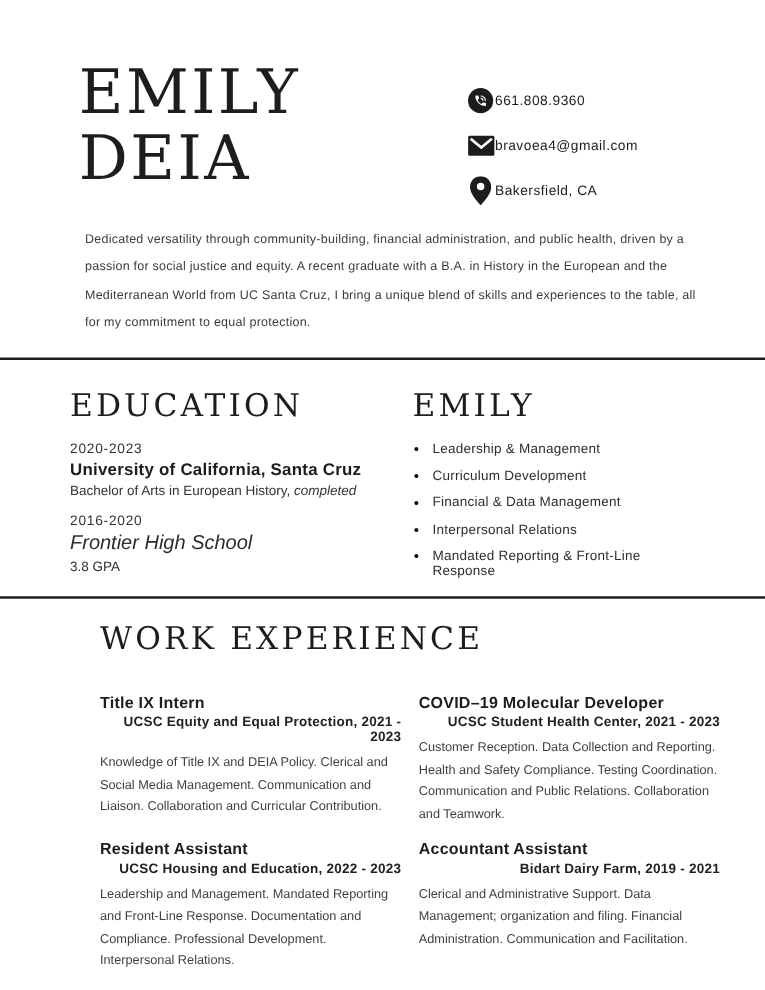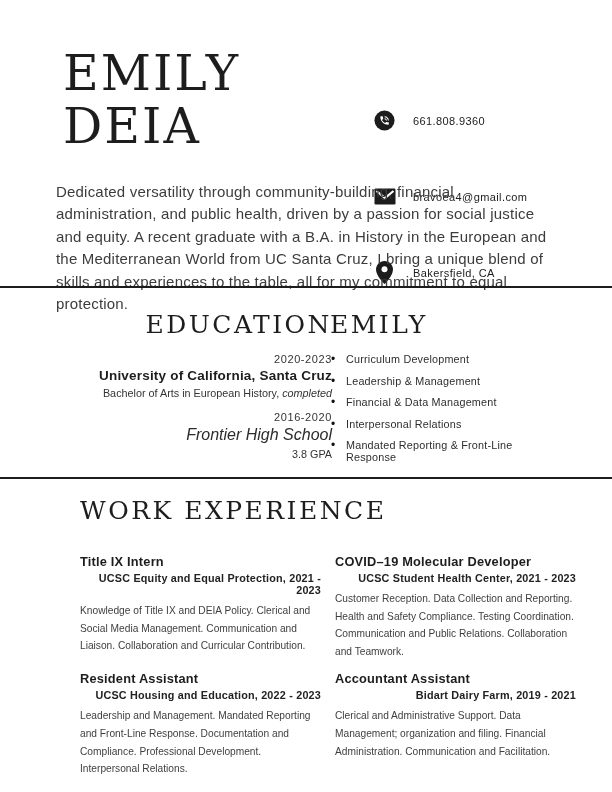--- a/index.html
+++ b/index.html
@@ -9,39 +9,39 @@
   }
   
   .name-block{
     position:absolute;left:63px;top:47px;
     font-family:"DejaVu Serif","Liberation Serif",serif;
     font-weight:400;font-size:49px;line-height:53px;
     letter-spacing:2px;color:#1d1d1d;
   }
   
   .contact{position:absolute;left:373px;top:69px;display:flex;flex-direction:column;gap:13px;}
-  .contact-row{display:flex;align-items:center;gap:17px;height:23px;margin-top:40px;}
+  .contact-row{display:flex;align-items:center;height:23px;}
   .cicon{width:23px;display:flex;justify-content:center;align-items:center;}
   .cval{font-size:11px;letter-spacing:0.4px;color:#1c1c1c;}
   
   .summary{
-    position:absolute;left:56px;top:181px;width:492px;margin:0;
-    font-size:15px;line-height:22.4px;letter-spacing:0.2px;color:#3c3c3c;
+    position:absolute;left:68px;top:181px;width:492px;margin:0;
+    font-size:10px;line-height:22.4px;letter-spacing:0.2px;color:#3c3c3c;
   }
   
   .divider{position:absolute;left:0;width:612px;height:2px;background:#1c1c1c;}
   .divider-1{top:286px;}
   .divider-2{top:477px;}
   
   .display{
     font-family:"DejaVu Serif","Liberation Serif",serif;font-weight:400;
     font-size:25px;line-height:28px;letter-spacing:2.5px;color:#1d1d1d;margin:0;
   }
   
-  .education{position:absolute;left:80px;top:311px;width:252px;text-align:right;}
+  .education{position:absolute;left:56px;top:311px;width:252px;}
   .edu-entry{margin-top:14px;}
   .edu-entry + .edu-entry{margin-top:12px;}
   .edu-dates{font-size:11px;letter-spacing:0.6px;color:#333333;}
   .edu-school{font-size:13.5px;font-weight:bold;letter-spacing:0.2px;color:#1d1d1d;margin-top:3px;}
   .edu-detail{font-size:10.8px;color:#333333;margin-top:4px;}
   .edu-school-italic{font-style:italic;font-size:16px;color:#2c2c2c;margin-top:3px;}
   .it{font-style:italic;margin-left:3px;}
   
   .skills{position:absolute;left:330px;top:311px;width:234px;}
   .skills ul{list-style:none;margin:14px 0 0 0;padding:0;}
@@ -115,22 +115,22 @@
     <div class="edu-entry">
       <div class="edu-dates">2016-2020</div>
       <div class="edu-school-italic">Frontier High School</div>
       <div class="edu-detail">3.8 GPA</div>
     </div>
   </section>
 
   <section class="skills">
     <h2 class="display">EMILY</h2>
     <ul>
+      <li>Leadership &amp; Management</li>
       <li>Curriculum Development</li>
-      <li>Leadership &amp; Management</li>
       <li>Financial &amp; Data Management</li>
       <li>Interpersonal Relations</li>
       <li>Mandated Reporting &amp; Front-Line Response</li>
     </ul>
   </section>
 
   <div class="divider divider-2"></div>
 
   <section class="work">
     <h2 class="display">WORK EXPERIENCE</h2>

